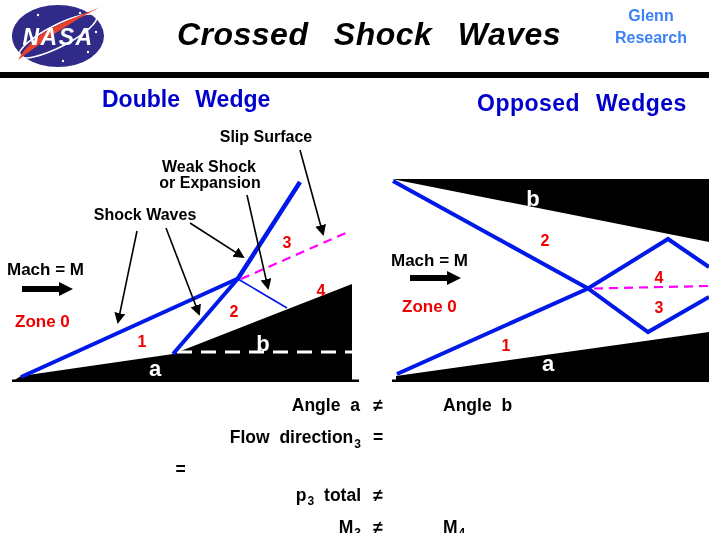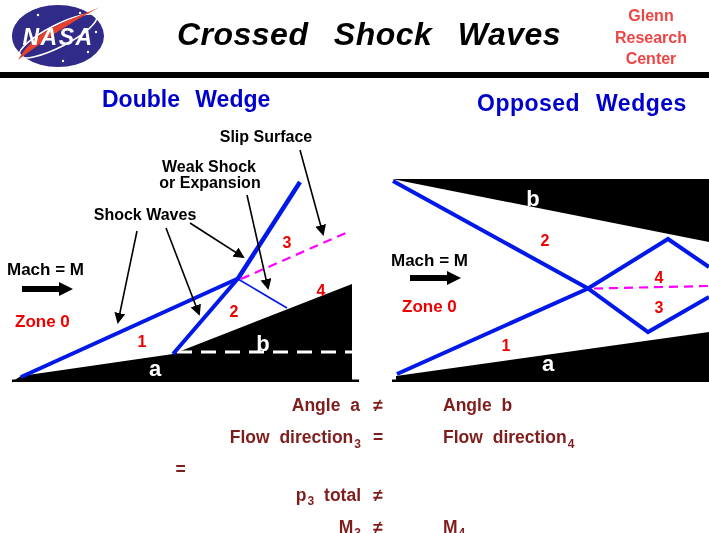--- a/index.html
+++ b/index.html
@@ -4,38 +4,38 @@
 <style>
   html,body { margin:0; padding:0; background:#fff; }
   .page { position:relative; width:709px; height:533px; background:#ffffff;
           font-family:"Liberation Sans", sans-serif; overflow:hidden; }
 
   
   .title { position:absolute; left:154px; top:16px; width:430px; text-align:center;
            font-size:32px; font-weight:bold; font-style:italic;
            word-spacing:16px; letter-spacing:0.5px; color:#000; }
   .org   { position:absolute; left:596px; top:5px; width:110px; text-align:center;
-           font-weight:bold; font-size:16px; line-height:21.5px; color:#ef4444; }
+           font-weight:bold; font-size:16px; line-height:21.5px; color:#3b82f6; }
   .bar   { position:absolute; left:0; top:72px; width:709px; height:6px; background:#000; }
   .logo  { position:absolute; left:8px; top:2px; width:100px; height:68px; }
 
   
   .heading { position:absolute; color:#0000CC; font-weight:bold; font-size:23px; }
   .hd-left  { left:62px;  top:86px; word-spacing:9px;margin-left:40px; }
   .hd-right { left:477px; top:90px; word-spacing:9px; letter-spacing:0.5px; }
 
   
   .diagram { position:absolute; left:0; top:0; width:709px; height:533px; }
   .diagram text { font-family:"Liberation Sans", sans-serif; font-weight:bold; }
 
   
   .eqs { position:absolute; left:0; top:393px; }
   .eq-row { display:grid; grid-template-columns:361px 34px 310px;
             line-height:25.5px; font-size:17.5px; font-weight:bold;
-            word-spacing:5px; color:#7f1d1d; }
+            word-spacing:5px; color:#000000; }
   .eq-left  { text-align:right; }
   .eq-op    { text-align:center; }
   .eq-right { text-align:left;margin-left:48px; }
   .eqs sub { font-size:12px; margin-left:1px; }
 </style>
 </head>
 <body>
 
 <div class="page">
 
@@ -52,21 +52,20 @@
     <ellipse cx="50" cy="34" rx="43" ry="11" fill="none" stroke="#ffffff" stroke-width="1.6" transform="rotate(-27 50 34)"></ellipse>
     <path d="M10,58 C28,45 52,26 92,5 C74,13 56,19 38,29 C27,36 16,47 10,58 Z" fill="#E8402A"></path>
     <text x="50" y="43" text-anchor="middle" fill="#ffffff" font-size="23" font-weight="bold" font-style="italic" letter-spacing="1.5">NASA</text>
   </svg>
 
   <div class="title">Crossed Shock Waves</div>
 
   <div class="org">
     <div>Glenn</div>
     <div>Research</div>
-    <div>Center</div>
   </div>
 
   <div class="bar"></div>
 
   <div class="heading hd-left">Double Wedge</div>
   <div class="heading hd-right">Opposed Wedges</div>
 
   <svg class="diagram" viewBox="0 0 709 533">
     <defs>
       <marker id="ptr" markerUnits="userSpaceOnUse" markerWidth="12" markerHeight="12" refX="9" refY="5.5" orient="auto">
@@ -132,21 +131,20 @@
 
     <div class="eq-row">
       <div class="eq-left"><span>Angle a</span><sub></sub><span></span></div>
       <div class="eq-op">≠</div>
       <div class="eq-right"><span>Angle b</span><sub></sub><span></span></div>
     </div>
 
     <div class="eq-row">
       <div class="eq-left"><span>Flow direction</span><sub>3</sub><span></span></div>
       <div class="eq-op">=</div>
-      <div class="eq-right"><span>Flow direction</span><sub>4</sub><span></span></div>
     </div>
 
     <div class="eq-row">
       <div class="eq-op">=</div>
     </div>
 
     <div class="eq-row">
       <div class="eq-left"><span>p</span><sub>3</sub><span> total</span></div>
       <div class="eq-op">≠</div>
     </div>

